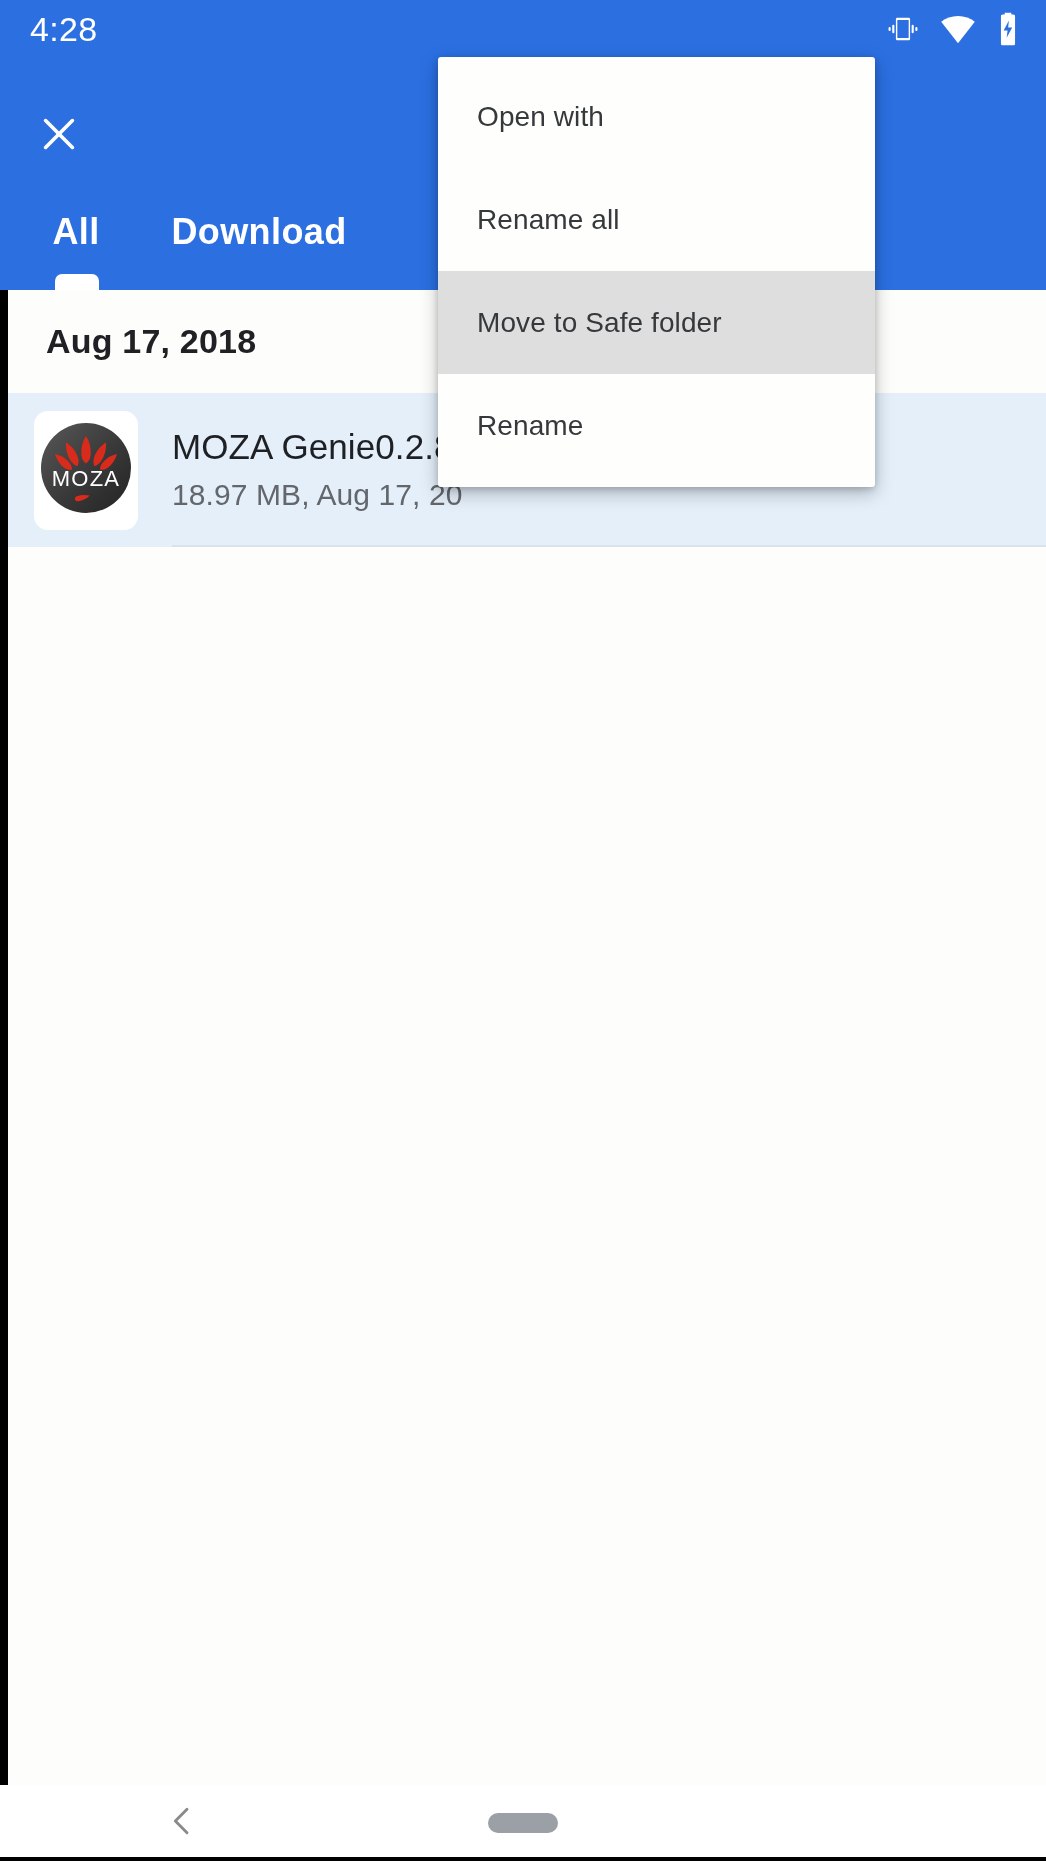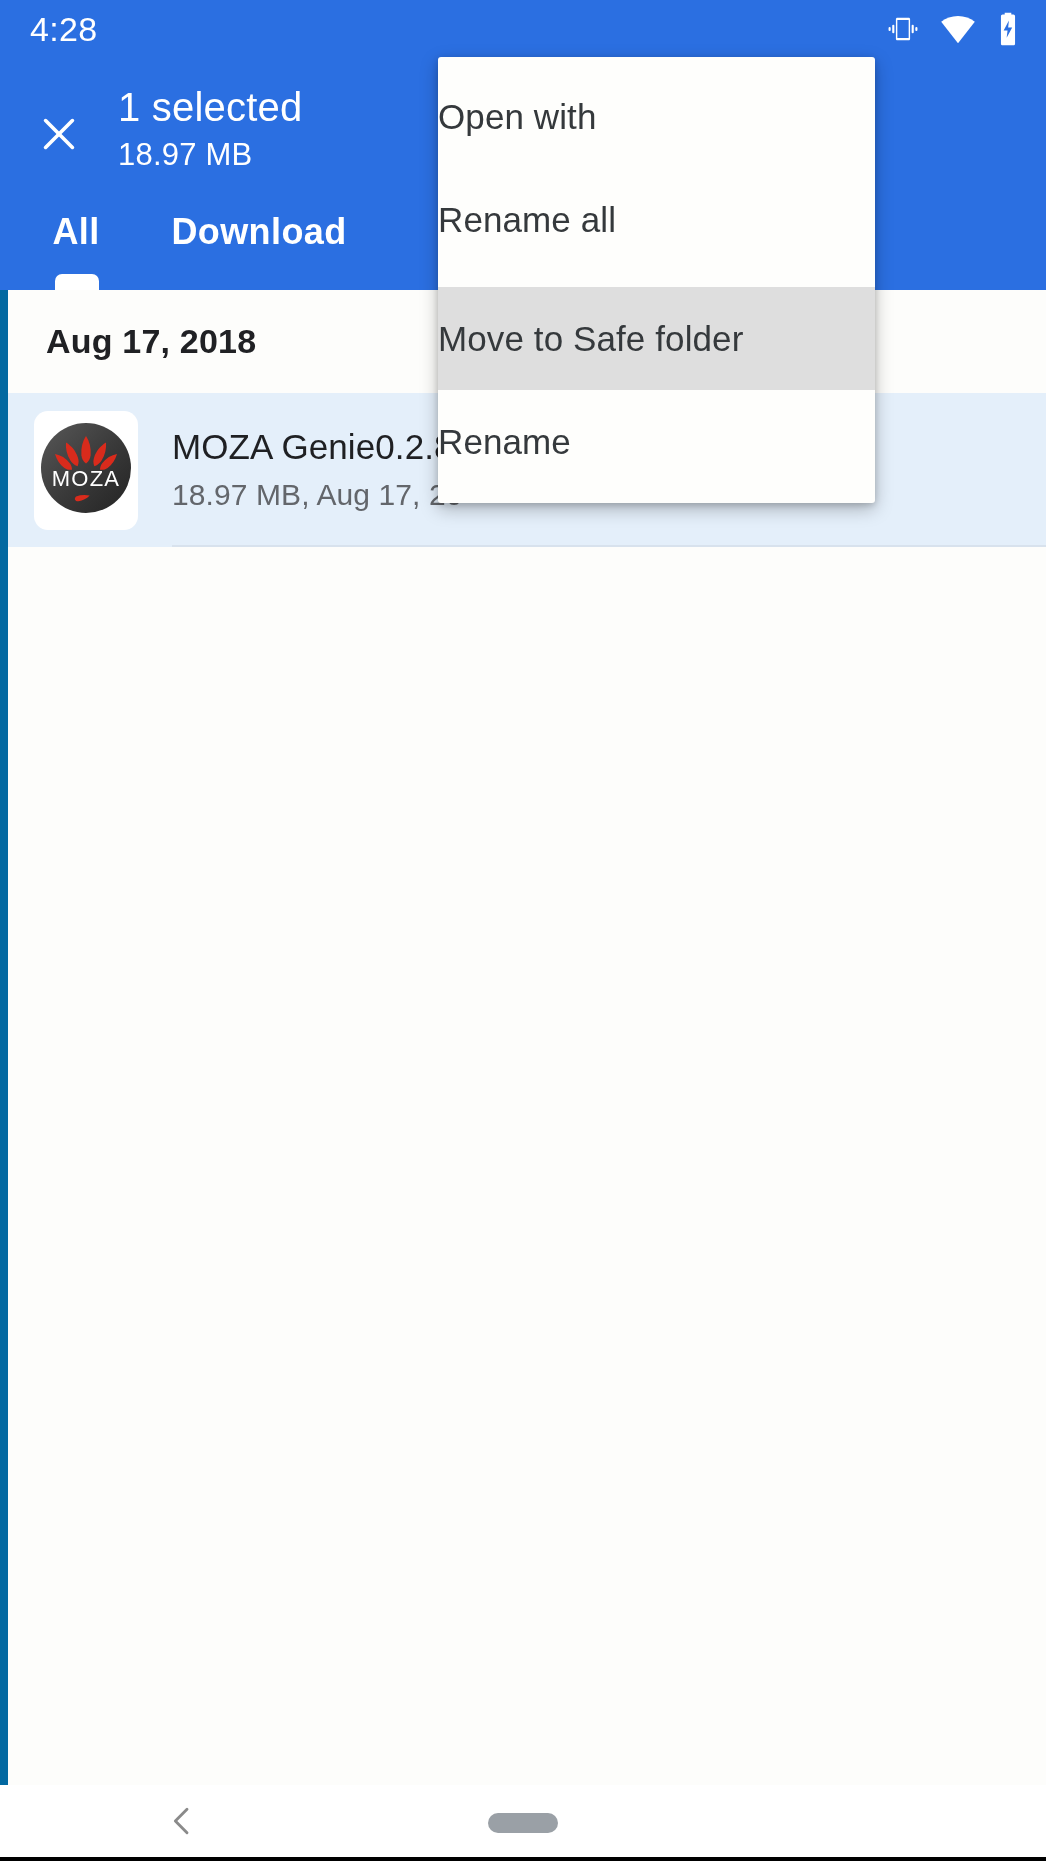--- a/index.html
+++ b/index.html
@@ -5,21 +5,21 @@
   * { margin:0; padding:0; box-sizing:border-box; }
   html, body {
     width:1046px; height:1861px;
     font-family:"Liberation Sans", sans-serif;
     background:#FFFFFF;
     overflow:hidden;
   }
   #screen {
     position:relative;
     width:1046px; height:1861px;
-    background:#0369a1;
+    background:#000000;
     border-radius:31px;
   }
 
   
   .appbar {
     position:absolute; left:0; top:0;
     width:1046px; height:290px;
     background:#2B6FE1;
   }
   .statusbar {
@@ -134,26 +134,27 @@
     width:437px;
     background:#FEFEFC;
     border-radius:3px;
     box-shadow:0 6px 18px rgba(0,0,0,.26), 0 2px 6px rgba(0,0,0,.16);
     padding:8px 0 10px 0;
     overflow:hidden;
   }
   .menu-item {
     height:103px;
     display:flex; align-items:center;
+    padding-left:39px;
     color:#35393C;
-    font-size:35px; font-weight:400;
+    font-size:28px; font-weight:400;
     letter-spacing:.1px;
     white-space:nowrap;
   }
-  .menu-item.highlighted { background:#DEDEDE;margin-top:16px; }
+  .menu-item.highlighted { background:#DEDEDE; }
 
   
   .navbar {
     position:absolute; left:0; bottom:0;
     width:1046px; height:76px;
     background:#FFFFFF;
     display:flex; align-items:center;
   }
   .nav-back {
     position:absolute; left:154px; top:50%;
@@ -210,24 +211,20 @@
     </div>
 
     <div class="actionrow">
       <div class="closebtn">
         <span>
           <svg width="46" height="46" viewBox="0 0 24 24" fill="none" stroke="#FFFFFF" stroke-width="1.9" stroke-linecap="round">
             <line x1="5" y1="5" x2="19" y2="19"></line>
             <line x1="19" y1="5" x2="5" y2="19"></line>
           </svg>
         </span>
-      </div>
-      <div class="titleblock">
-        <div class="title-main">1 selected</div>
-        <div class="title-sub">18.97 MB</div>
       </div>
     </div>
 
     <div class="tabs">
       <div class="tab t-all">All</div>
       <div class="tab t-download">Download</div>
     </div>
     <div class="tab-indicator"></div>
   </div>
 

